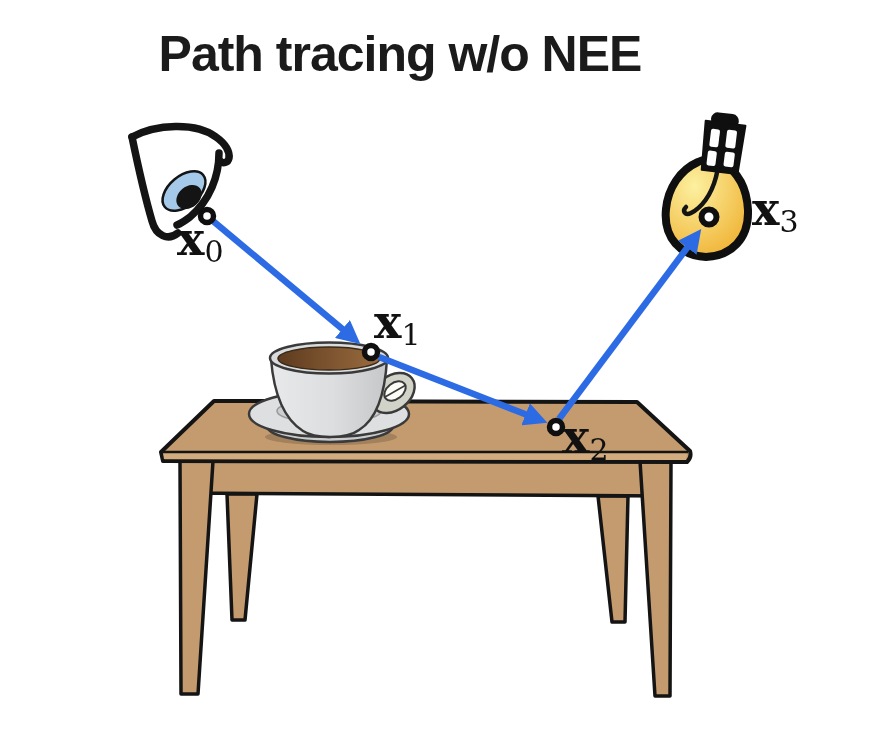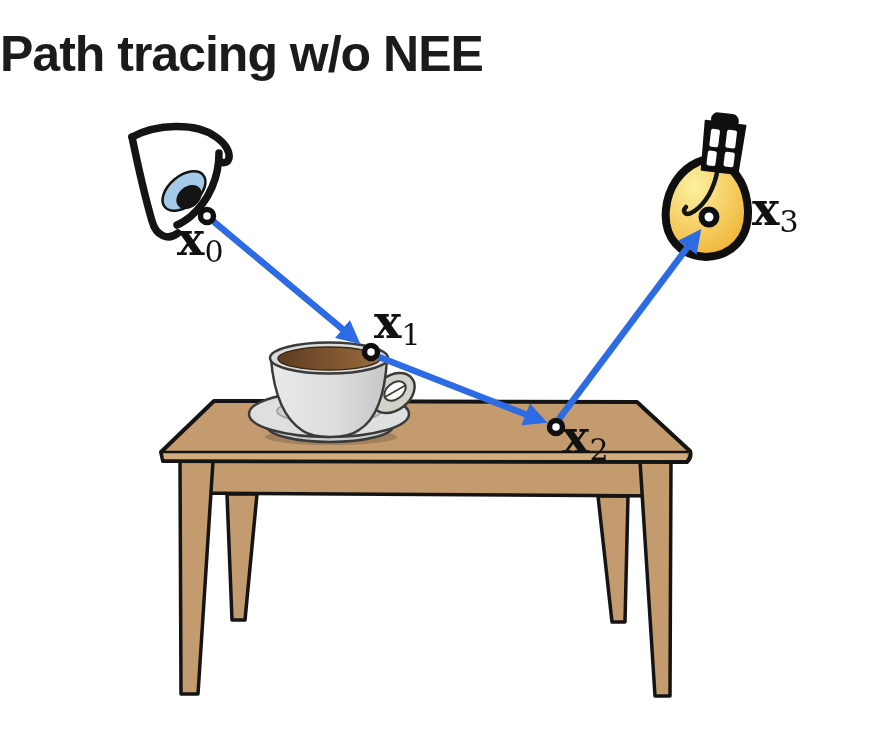--- a/index.html
+++ b/index.html
@@ -2,21 +2,21 @@
 <html><head>
 <meta charset="utf-8">
 <style>
   html,body { margin:0; padding:0; background:#ffffff; }
   .canvas {
     position:relative; width:884px; height:740px; background:#ffffff;
     font-family:"Liberation Sans", sans-serif; overflow:hidden;
   }
   .title {
     position:absolute; top:26px; left:0; width:800px;
-    text-align:left;
+    text-align:center;
     font-size:50px; font-weight:600; letter-spacing:-1px;
     color:#1b1b1b; line-height:56px;
     font-family:"Liberation Sans", sans-serif;
   }
   svg { position:absolute; top:0; left:0; }
   .node-label { font-family:"DejaVu Serif","Liberation Serif",serif; font-weight:bold; font-size:46px; fill:#111; }
   .node-label .sub { font-size:30px; font-weight:normal; }
 </style>
 </head>
 <body>

